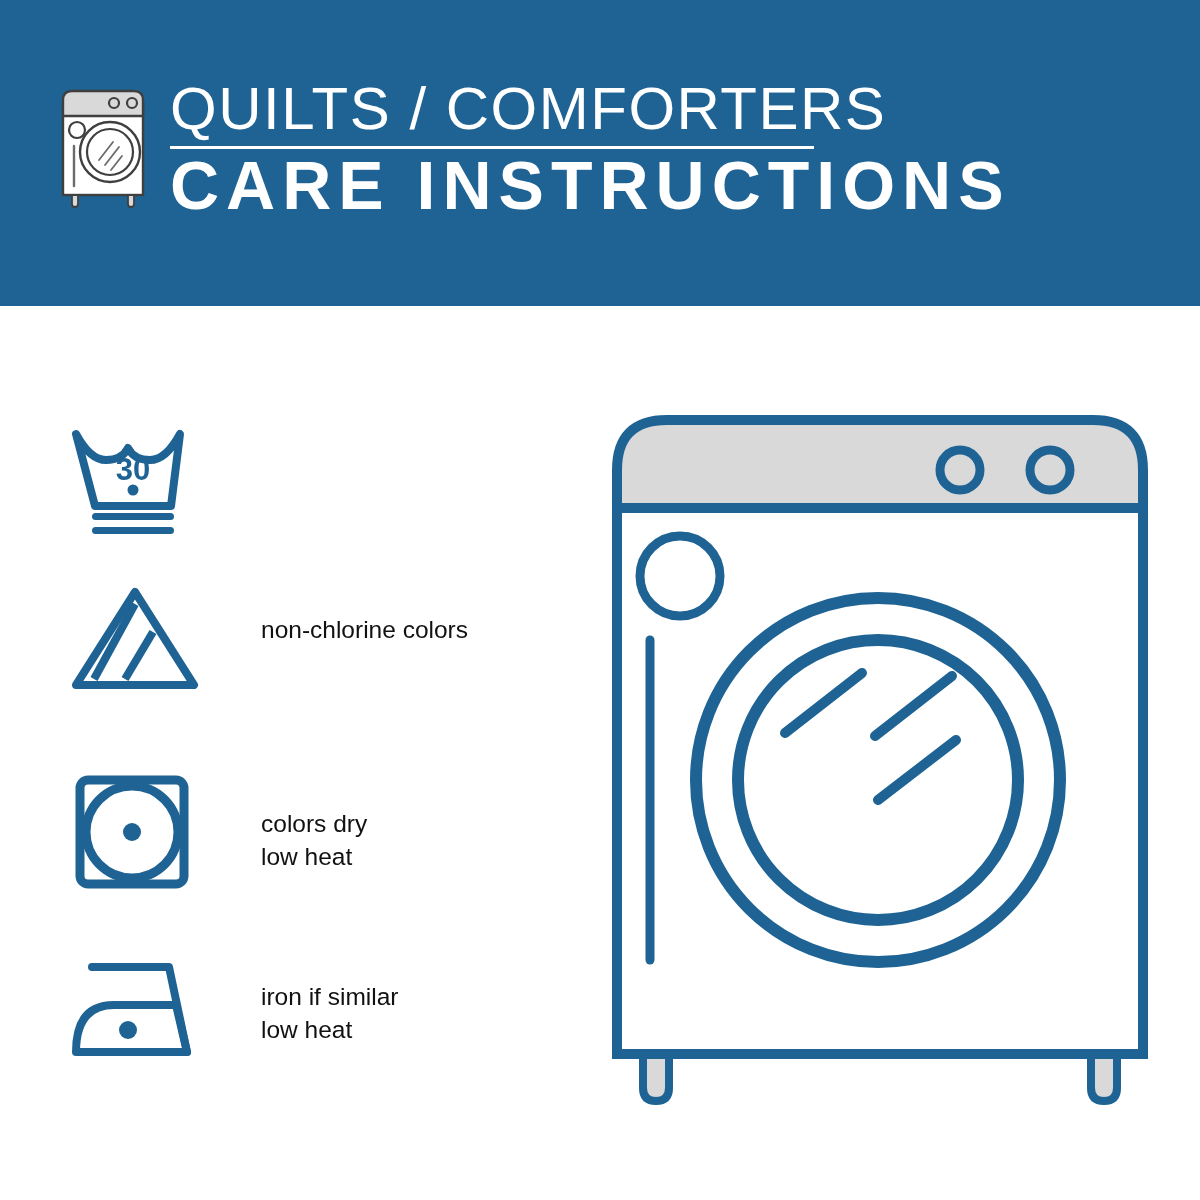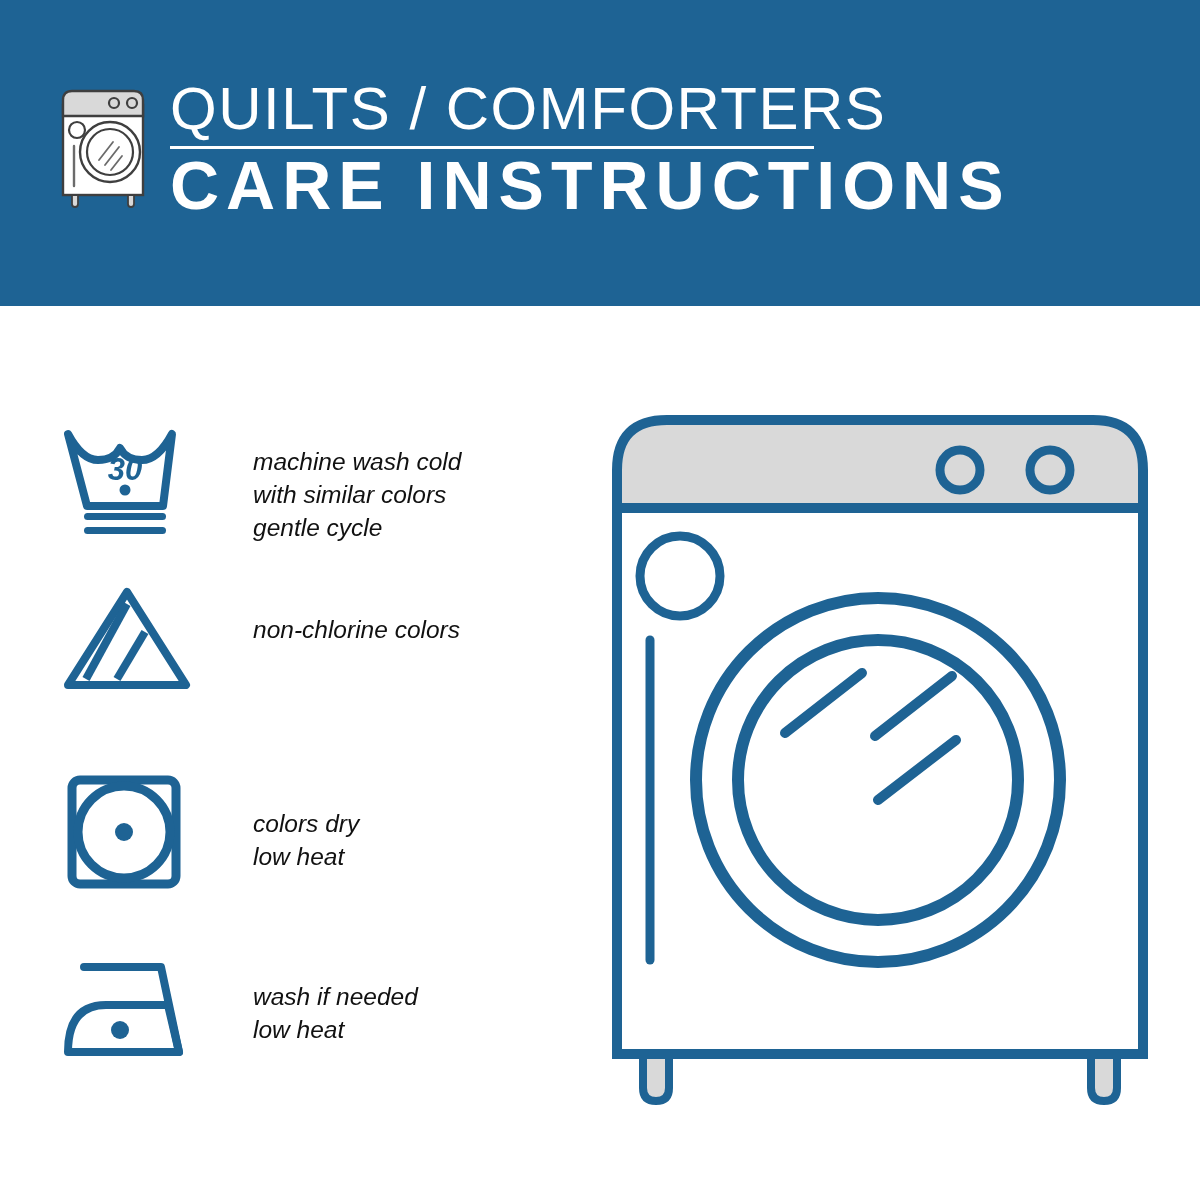--- a/index.html
+++ b/index.html
@@ -67,24 +67,23 @@
 
   
   #care-list {
     position: absolute;
     left: 0;
     top: 400px;
     width: 560px;
   }
   .care-row {
     position: absolute;
-    left: 0;
+    left: 8px;
     width: 520px;
     height: 160px;
-    font-style: italic;
   }
   .care-row .sym {
     position: absolute;
     left: 60px;
     top: 0;
     width: 140px;
     height: 120px;
   }
   .care-row .txt {
     position: absolute;
@@ -165,25 +164,20 @@
                    L103 86 L27 86 Z" fill="none" stroke="#1e6394" stroke-width="8" stroke-linejoin="round" stroke-linecap="round"></path>
 
           <rect x="24" y="93" width="82" height="7" rx="3.5" fill="#1e6394"></rect>
           <rect x="24" y="107" width="82" height="7" rx="3.5" fill="#1e6394"></rect>
 
           <text x="65" y="60" text-anchor="middle" font-family="Liberation Sans, sans-serif" font-size="31" font-weight="700" fill="#1e6394">30</text>
 
           <circle cx="65" cy="70" r="5.5" fill="#1e6394"></circle>
         </svg>
       </div>
-      <div class="txt">
-        <div>machine wash cold</div>
-        <div>with similar colors</div>
-        <div>gentle cycle</div>
-      </div>
     </div>
 
     <div class="care-row" id="row-bleach">
       <div class="sym">
         <svg viewBox="0 0 140 120" width="140" height="120">
 
           <path d="M67 14 L126 107 L8 107 Z" fill="none" stroke="#1e6394" stroke-width="8" stroke-linejoin="round"></path>
 
           <line x1="67" y1="26" x2="26" y2="101" stroke="#1e6394" stroke-width="8" stroke-linecap="butt"></line>
           <line x1="85" y1="54" x2="57" y2="101" stroke="#1e6394" stroke-width="8" stroke-linecap="butt"></line>
@@ -213,21 +207,21 @@
         <svg viewBox="0 0 140 120" width="140" height="120">
 
           <path d="M24 19 L101 19 L119 104" fill="none" stroke="#1e6394" stroke-width="8" stroke-linejoin="round" stroke-linecap="round"></path>
 
           <path d="M8 104 q0 -47 38 -47 L108 57 L119 104 Z" fill="none" stroke="#1e6394" stroke-width="8" stroke-linejoin="round" stroke-linecap="round"></path>
 
           <circle cx="60" cy="82" r="9" fill="#1e6394"></circle>
         </svg>
       </div>
       <div class="txt">
-        <div>wash if needed</div>
+        <div>iron if similar</div>
         <div>low heat</div>
       </div>
     </div>
   </div>
 
   <div id="machine">
     <svg viewBox="0 0 560 705" width="560" height="705">
 
       <path d="M43 642 v38 q0 13 13 13 q13 0 13 -13 v-38 z" fill="#d9d9d9" stroke="#1e6394" stroke-width="8" stroke-linejoin="round"></path>
       <path d="M491 642 v38 q0 13 13 13 q13 0 13 -13 v-38 z" fill="#d9d9d9" stroke="#1e6394" stroke-width="8" stroke-linejoin="round"></path>

